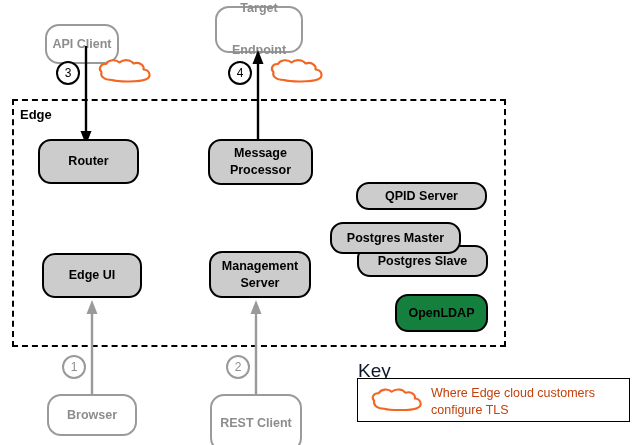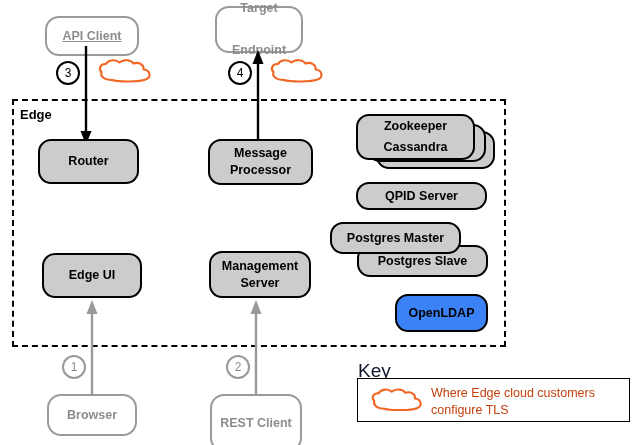--- a/index.html
+++ b/index.html
@@ -48,21 +48,21 @@
   
   .node.filled {
     border: 2px solid #000000;
     background: #cccccc;
     border-radius: 13px;
   }
 
   
   .node.filled-light {
     border: 2px solid #000000;
-    background: #3b82f6;
+    background: #15803d;
     border-radius: 13px;
   }
 
   
   .stack-card {
     position: absolute;
     box-sizing: border-box;
     border: 2px solid #000000;
     background: #cccccc;
     border-radius: 13px;
@@ -138,21 +138,21 @@
     line-height: 1.35;
   }
 
   .cloud { position: absolute; }
 </style>
 </head>
 <body>
 
 <div id="canvas">
 
-  <div class="node ext" style="left:45px; top:16px; width:94px; height:40px;text-decoration:underline;">
+  <div class="node ext" style="left:45px; top:24px; width:74px; height:40px;">
     <span>API Client</span>
   </div>
 
   <div class="node ext" style="left:215px; top:6px; width:88px; height:47px;gap:25px;">
     <span>Target</span>
     <span>Endpoint</span>
   </div>
 
   <svg class="conn" style="left:78px; top:46px; width:16px; height:100px;" viewBox="0 0 16 100">
     <line x1="8" y1="0" x2="8" y2="88" stroke="#000000" stroke-width="2.4"></line>
@@ -188,30 +188,20 @@
 
   <div class="node filled" style="left:38px; top:139px; width:101px; height:45px;">
     <span>Router</span>
   </div>
 
   <div class="node filled" style="left:208px; top:139px; width:105px; height:46px;">
     <span>Message</span>
     <span>Processor</span>
   </div>
 
-  <div style="position:absolute; left:355px; top:114px; width:145px; height:58px;">
-
-    <div class="stack-card" style="left:21px; top:17px; width:119px; height:38px;"></div>
-
-    <div class="stack-card" style="left:12px; top:10px; width:119px; height:38px;"></div>
-
-    <div class="stack-card" style="left:1px; top:0px; width:119px; height:46px;"></div>
-    <div class="stack-label" style="left:1px; top:1px; width:119px; height:22px;">Zookeeper</div>
-    <div class="stack-label" style="left:1px; top:22px; width:119px; height:22px;">Cassandra</div>
-  </div>
 
   <div class="node filled" style="left:356px; top:182px; width:131px; height:28px;">
     <span>QPID Server</span>
   </div>
 
   <div style="position:absolute; left:330px; top:222px; width:165px; height:62px;">
 
     <div class="stack-card" style="left:27px; top:23px; width:131px; height:32px;"></div>
     <div class="stack-label" style="left:27px; top:23px; width:131px; height:32px;">Postgres Slave</div>
 

